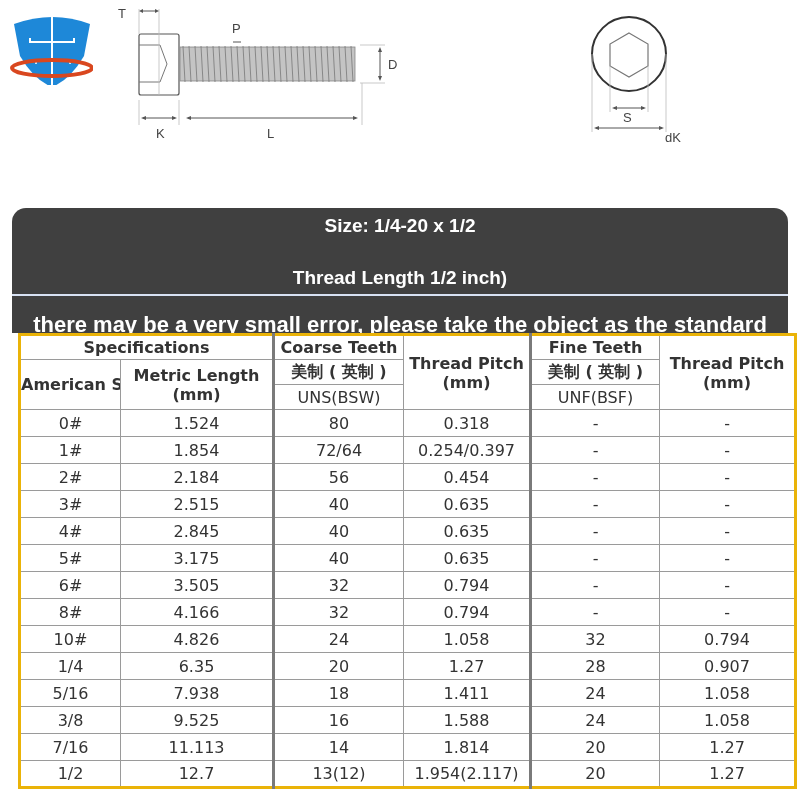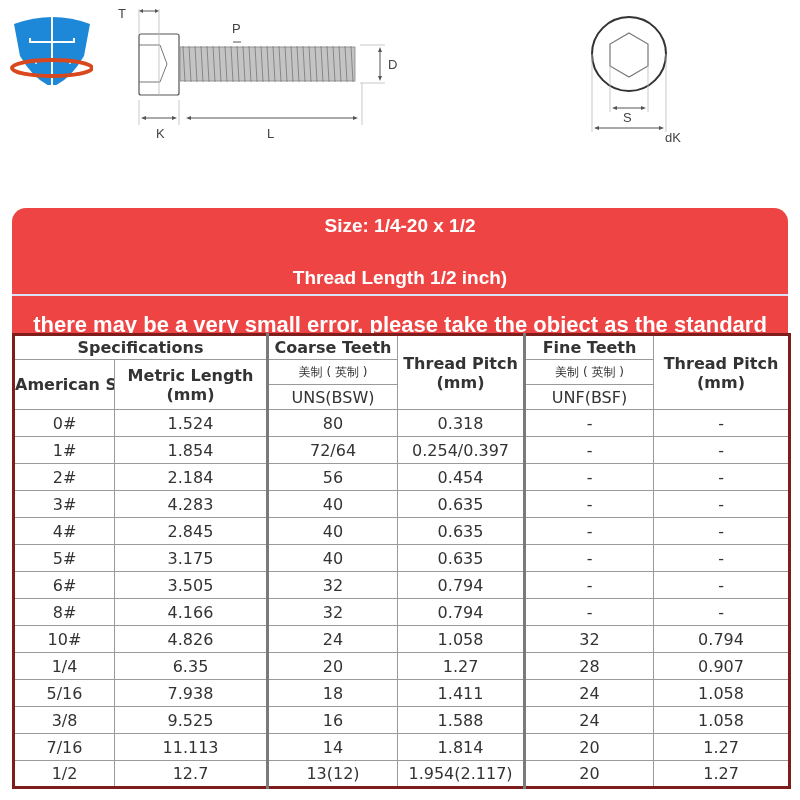--- a/index.html
+++ b/index.html
@@ -12,43 +12,43 @@
     
     .screw { position: absolute; left: 110px; top: 0; width: 290px; height: 160px; }
     .dim-label { position: absolute; font-family: "Liberation Sans", sans-serif; font-size: 13px; color: #444; }
 
     
     .headview { position: absolute; left: 580px; top: 10px; width: 120px; height: 135px; }
 
     
     .info {
       position: absolute; left: 12px; top: 208px; width: 776px; height: 125px;
-      background: #ef4444; border-radius: 14px 14px 0 0; color: #fff;
+      background: #404040; border-radius: 14px 14px 0 0; color: #fff;
       font-family: "Liberation Sans", sans-serif; font-weight: bold; text-align: center;
     }
     .info .l1 { position: absolute; top: 6px; left: 0; right: 0; font-size: 19px; line-height: 24px; }
     .info .l2 { position: absolute; top: 32px; left: 0; right: 0; font-size: 19px; line-height: 24px; }
     .info .l3 { position: absolute; top: 58px; left: 0; right: 0; font-size: 19px; line-height: 24px; }
     .info .divider { position: absolute; top: 86px; left: 0; right: 0; height: 2px; background: #d8e2f4; }
     .info .n1 { position: absolute; top: 88px; left: 0; right: 0; font-size: 17px; line-height: 21px; }
     .info .n2 { position: absolute; top: 107px; left: 0; right: 0; font-size: 22px; line-height: 20px; }
 
     
     table.spec {
-      position: absolute; left: 12px; top: 333px; width: 776px;
+      position: absolute; left: 18px; top: 333px; width: 776px;
       border-collapse: collapse; table-layout: fixed;
-      border: 3px solid #7f1d1d; font-family: "DejaVu Sans", sans-serif;
+      border: 3px solid #eab308; font-family: "DejaVu Sans", sans-serif;
     }
     table.spec td, table.spec th {
       border: 1px solid #9a9a9a; text-align: center; color: #333;
       font-size: 16px; height: 27px; padding: 0; white-space: nowrap; overflow: hidden;
     }
     table.spec th { font-weight: bold; font-size: 16px; color: #333; }
     table.spec .hdr-row td, table.spec .hdr-row th { height: 25px; }
-    table.spec .cjk { font-weight: normal; font-size: 12px; }
+    table.spec .cjk { font-weight: bold; font-size: 16px; }
     table.spec .thick-l { border-left: 3px solid #7a7a7a; }
   </style>
 </head>
 <body>
 
 <div class="logo">
   <svg width="85" height="75" viewBox="0 0 85 75">
     <path d="M6 14 Q 45 0 82 14 L 76 46 Q 62 70 44 77 Q 26 70 12 46 Z" fill="#1e88d8"></path>
     <line x1="44" y1="3" x2="44" y2="77" stroke="#ffffff" stroke-width="2"></line>
     <path d="M22 28 L22 32 L66 32 L66 28" stroke="#ffffff" stroke-width="2" fill="none"></path>
@@ -210,21 +210,21 @@
       <tr>
         <td>2#</td>
         <td>2.184</td>
         <td class="thick-l">56</td>
         <td>0.454</td>
         <td class="thick-l">-</td>
         <td>-</td>
       </tr>
       <tr>
         <td>3#</td>
-        <td>4.283</td>
+        <td>2.515</td>
         <td class="thick-l">40</td>
         <td>0.635</td>
         <td class="thick-l">-</td>
         <td>-</td>
       </tr>
       <tr>
         <td>4#</td>
         <td>2.845</td>
         <td class="thick-l">40</td>
         <td>0.635</td>

